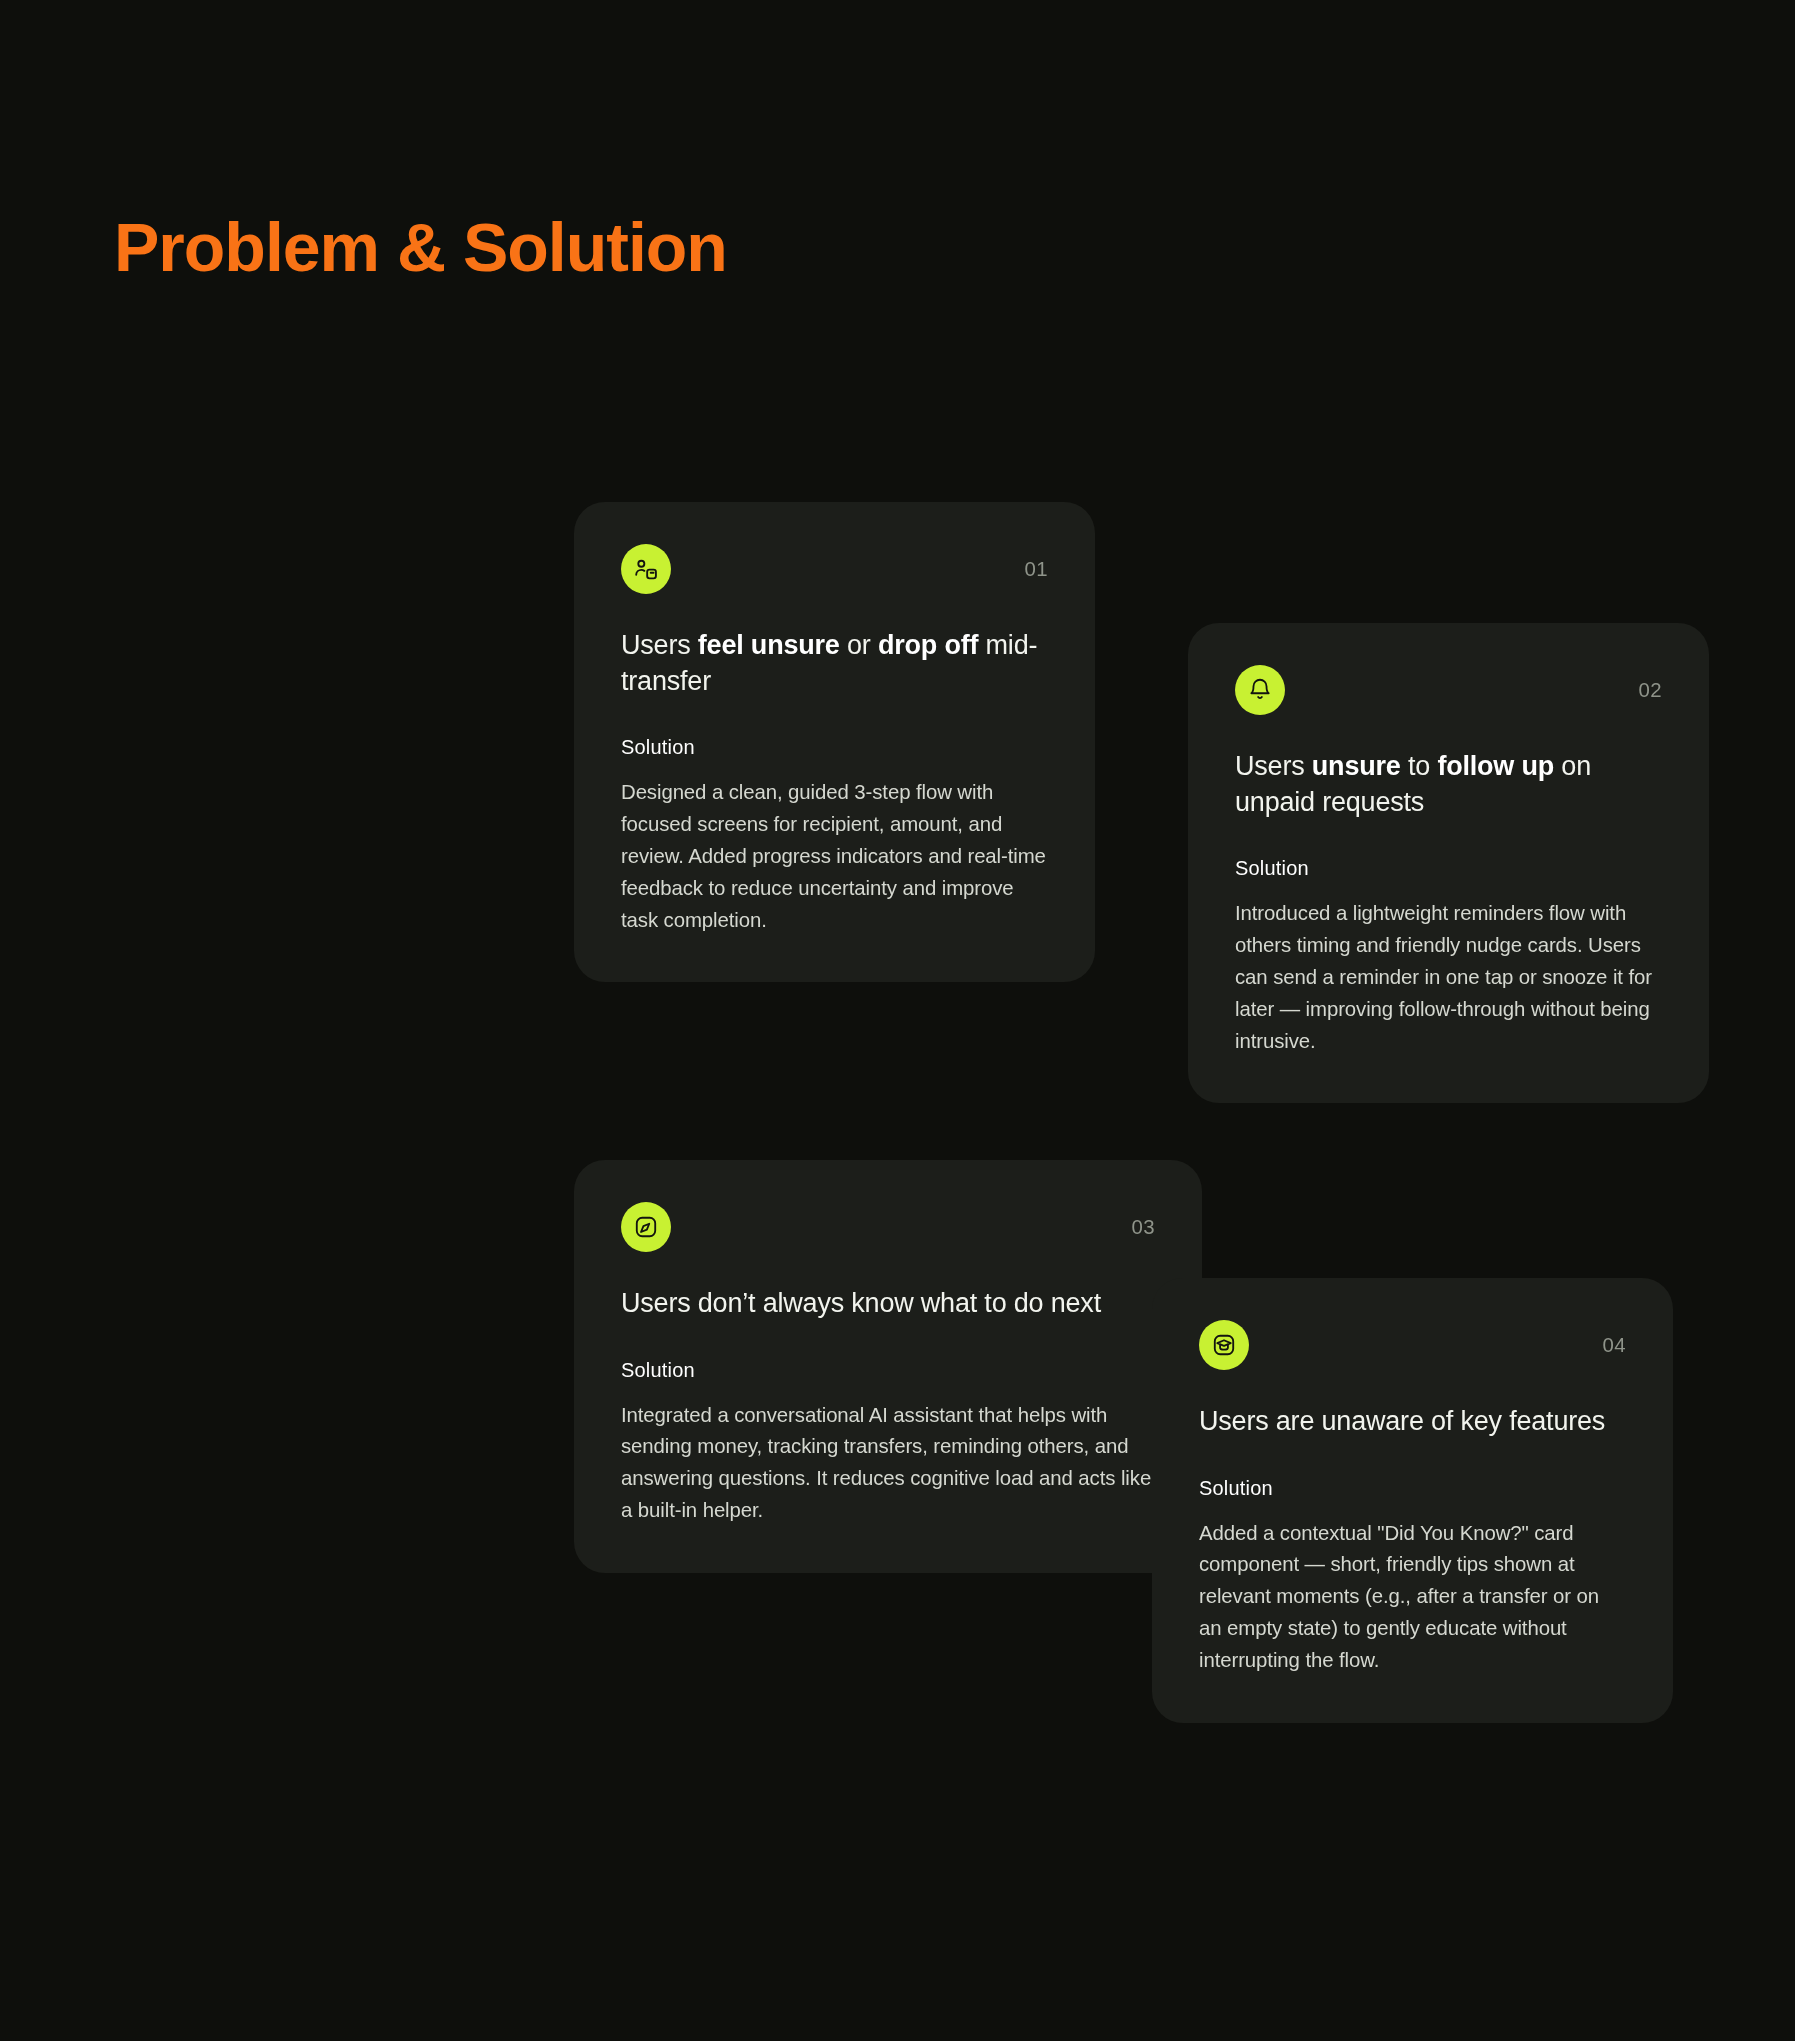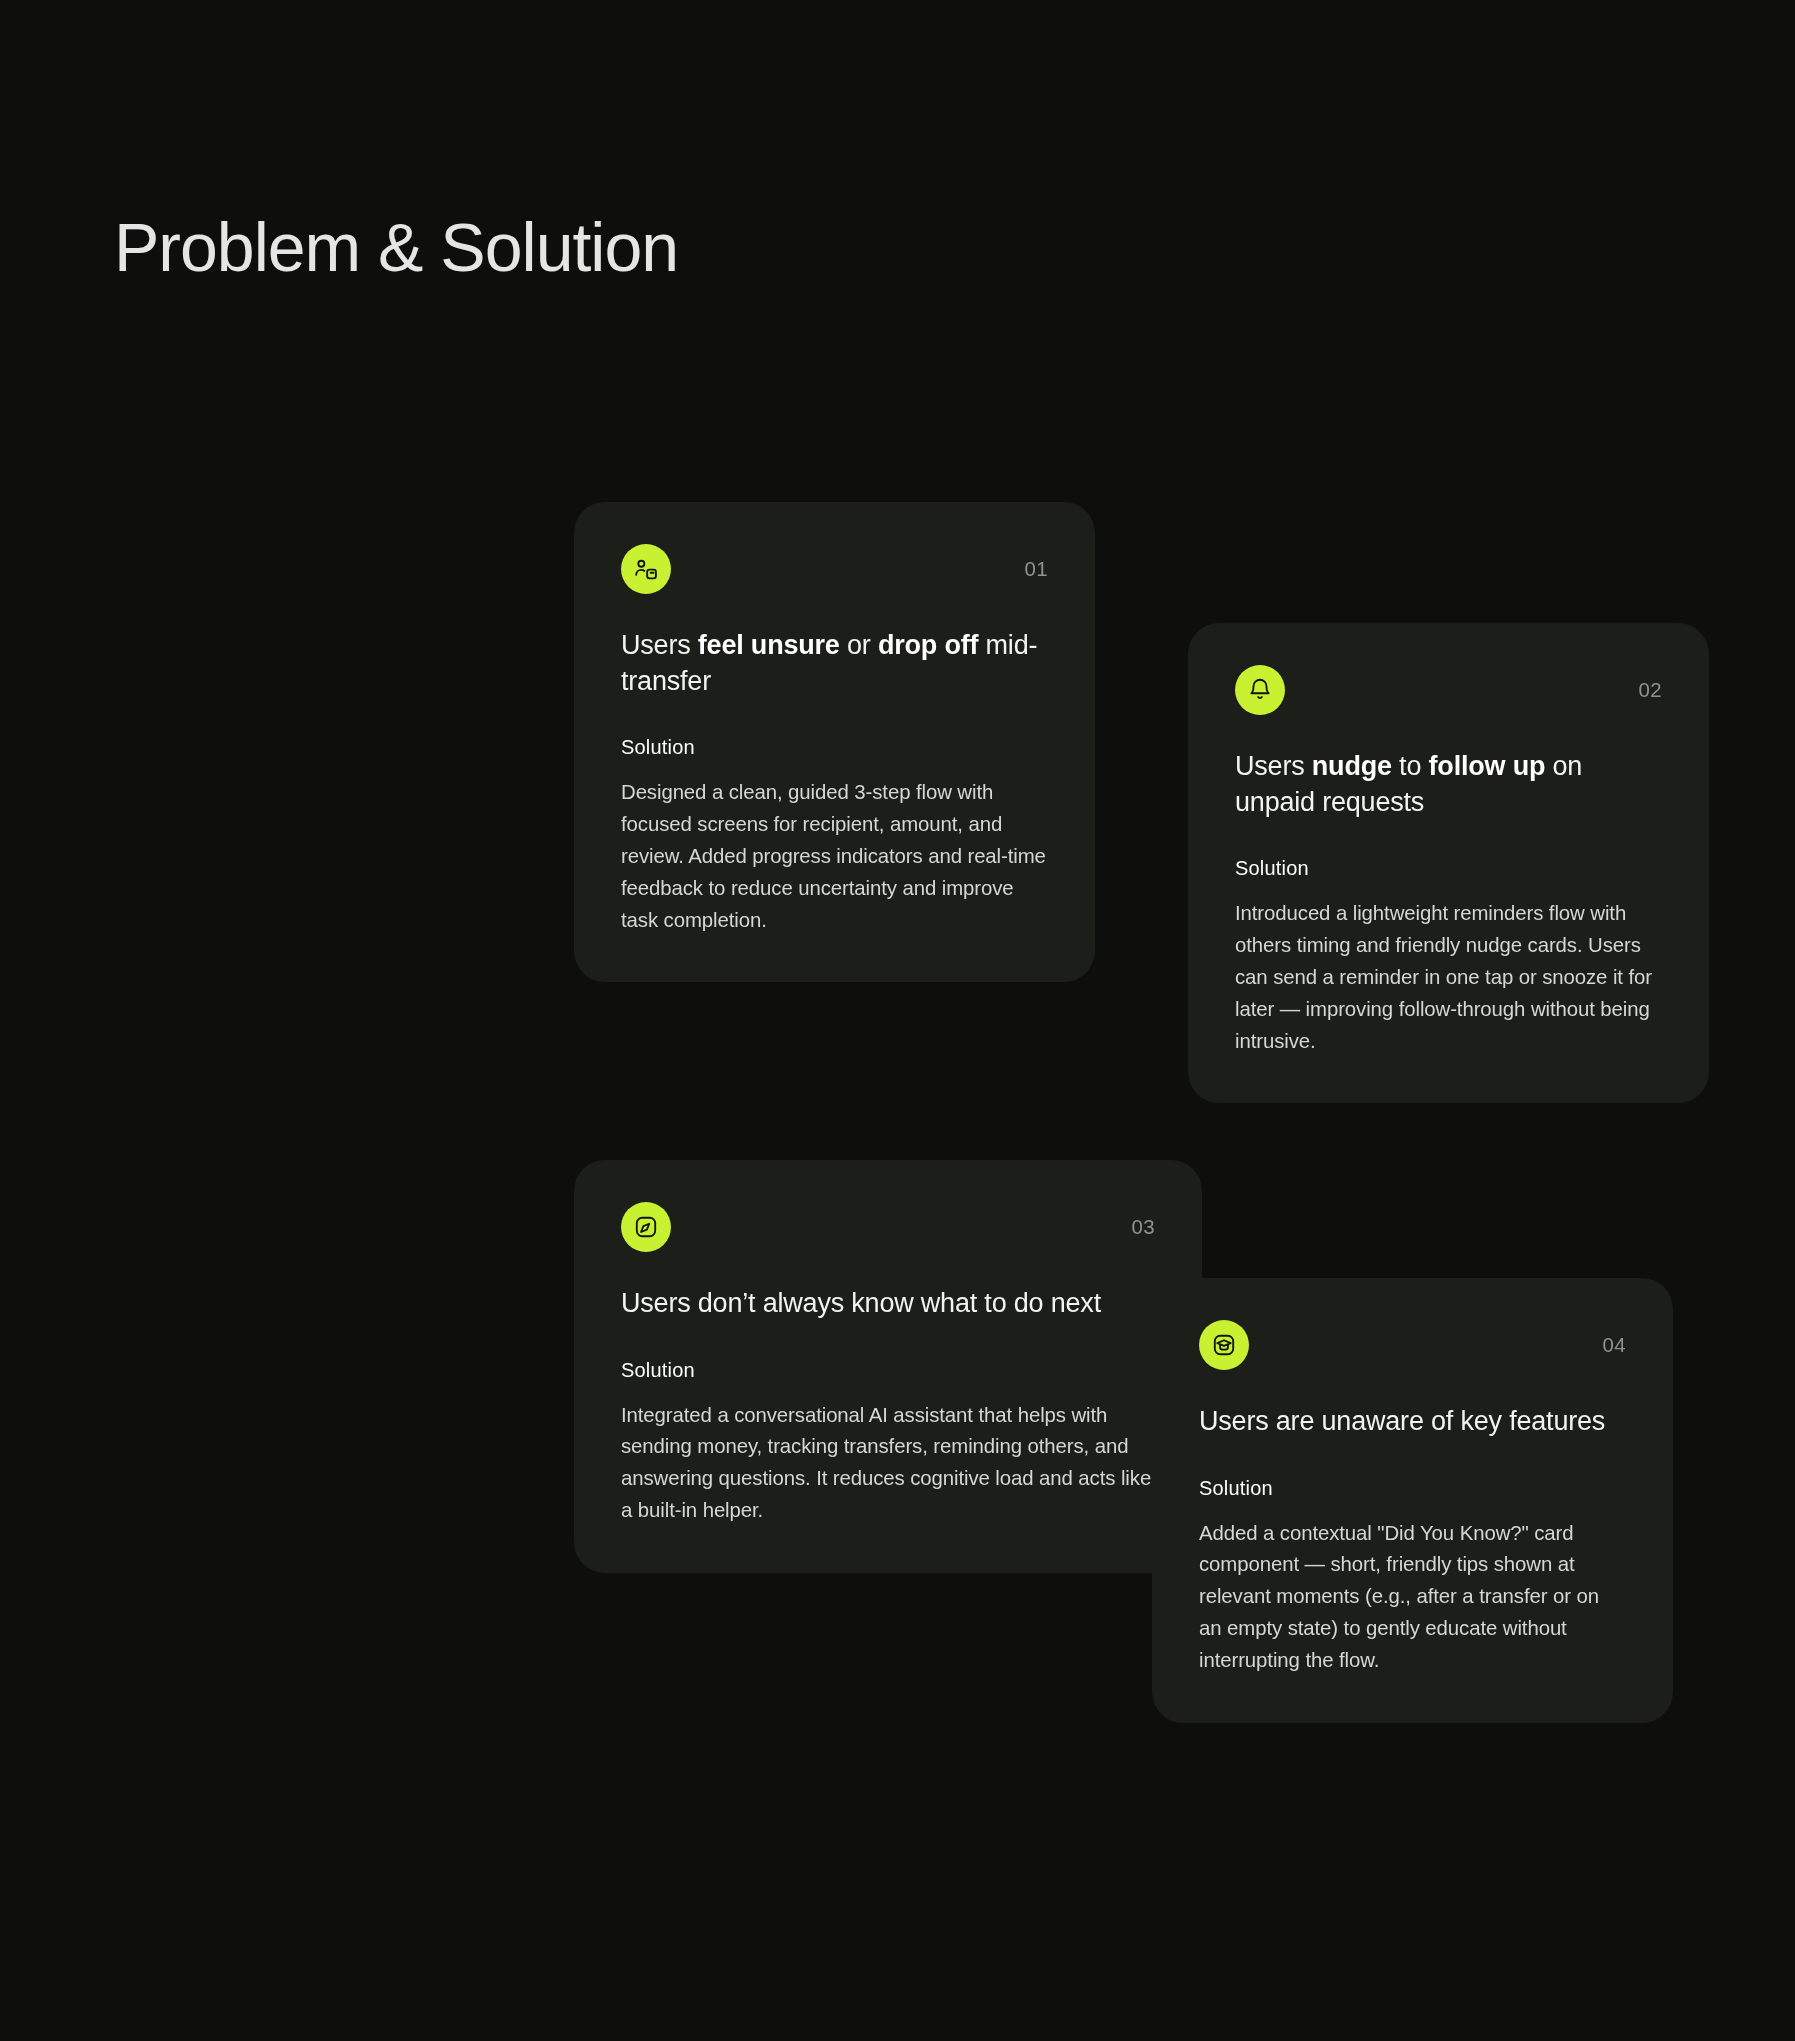--- a/index.html
+++ b/index.html
@@ -18,23 +18,23 @@
     height: 2041px;
     background: #0e0f0c;
   }
 
   .page-title {
     position: absolute;
     left: 114px;
     top: 213px;
     font-size: 68px;
     line-height: 1.0;
-    font-weight: 400;
+    font-weight: 700;
     letter-spacing: -1px;
-    color: #e5e5e5;
+    color: #f97316;
     white-space: nowrap;
   }
 
   .cards {
     position: absolute;
     left: 16px;
     top: 0;
     width: 1795px;
     height: 2041px;
   }
@@ -134,21 +134,21 @@
     <div class="card card-02">
       <div class="card-head">
         <span class="icon-badge">
           <svg width="26" height="26" viewBox="0 0 24 24" fill="none" stroke="#13150f" stroke-width="1.7" stroke-linecap="round" stroke-linejoin="round">
             <path d="M18 8.5a6 6 0 1 0-12 0c0 5-2 6.5-2 6.5h16s-2-1.5-2-6.5z"></path>
             <path d="M10.3 18.5a2 2 0 0 0 3.4 0"></path>
           </svg>
         </span>
         <span class="card-num">02</span>
       </div>
-      <div class="card-problem"><span>Users </span><b>nudge</b><span> to </span><b>follow up</b><span> on unpaid requests</span></div>
+      <div class="card-problem"><span>Users </span><b>unsure</b><span> to </span><b>follow up</b><span> on unpaid requests</span></div>
       <div class="solution-label">Solution</div>
       <div class="solution-text">Introduced a lightweight reminders flow with others timing and friendly nudge cards. Users can send a reminder in one tap or snooze it for later — improving follow-through without being intrusive.</div>
     </div>
 
     <div class="card card-03">
       <div class="card-head">
         <span class="icon-badge">
           <svg width="26" height="26" viewBox="0 0 24 24" fill="none" stroke="#13150f" stroke-width="1.7" stroke-linecap="round" stroke-linejoin="round">
             <rect x="3.5" y="3.5" width="17" height="17" rx="5"></rect>
             <path d="M15 9l-2.2 5.4L7.4 16.6 9.6 11.2z"></path>

